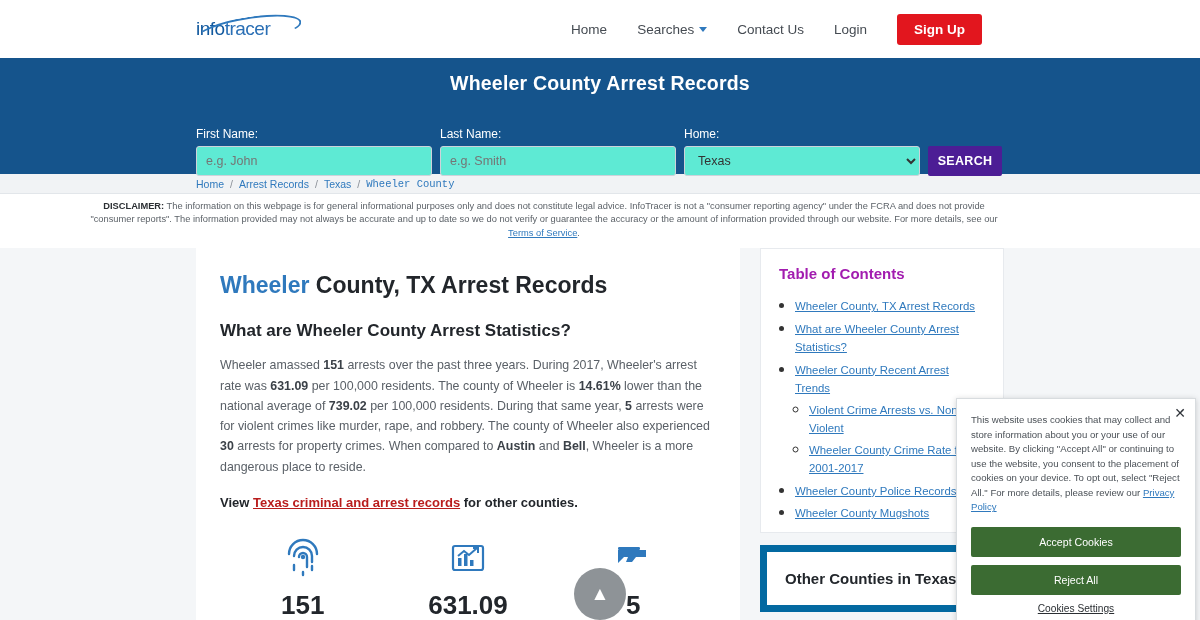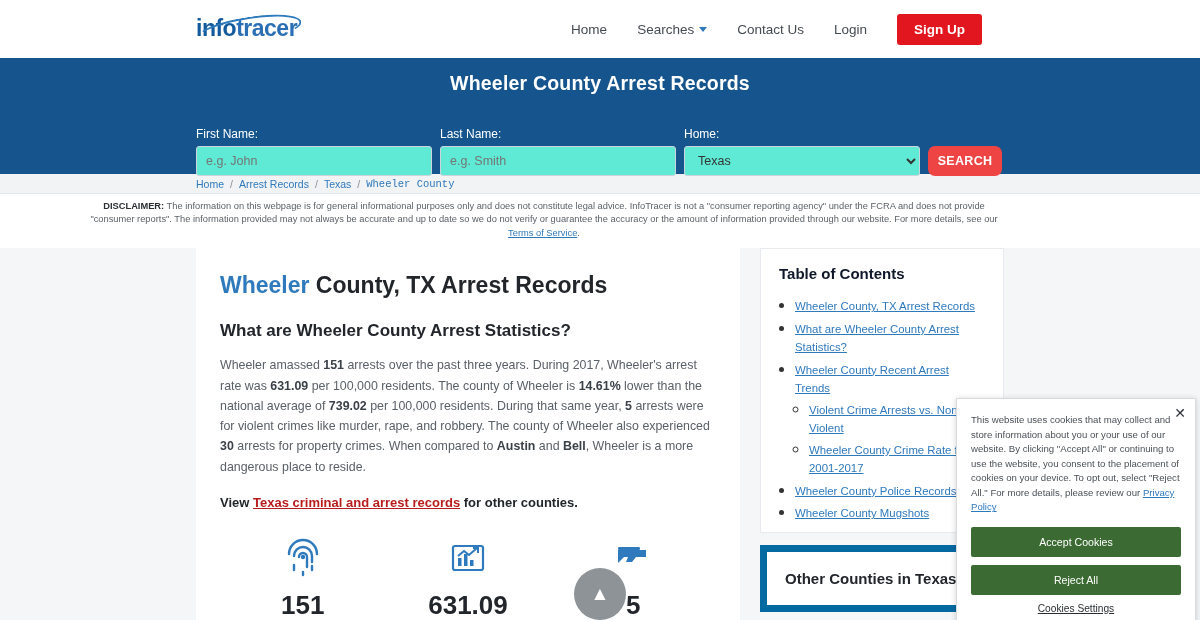--- a/index.html
+++ b/index.html
@@ -22,22 +22,22 @@
     padding: 0 20px 0 196px;
     position: relative;
   }
   .logo {
     position: absolute;
     left: 196px; top: 9px;
     width: 106px; height: 38px;
     display: flex; align-items: center;
   }
   .logo-text {
-    font-size: 23px;
-    font-weight: bold;
+    font-size: 19px;
+    font-weight: normal;
     letter-spacing: -0.5px;
     line-height: 1;
   }
   .logo-info { color: #12599e; }
   .logo-tracer { color: #2a6fb5; }
   .logo-swoosh {
     position: absolute;
     left: 0; top: 8px;
     width: 106px; height: 26px;
     border: 2px solid #2f79bd;
@@ -111,24 +111,24 @@
     background: #5eead4;
     font-family: "Liberation Sans", sans-serif;
   }
   .f-first { width: 236px; }
   .f-last  { width: 236px; }
   .f-state { width: 236px; }
   .f-state select { width: 100%; color: #333; }
   .search-btn {
     height: 30px;
     width: 74px;
-    background: #ef4444;
+    background: #4c1d95;
     color: #fff;
     border: none;
-    border-radius: 7px;
+    border-radius: 2px;
     font-size: 12.5px;
     font-weight: bold;
     letter-spacing: .3px;
     cursor: pointer;
     font-family: "Liberation Sans", sans-serif;
   }
 
   
   .crumbbar {
     background: #f1f3f5;
@@ -227,21 +227,21 @@
   .toc-box {
     background: #fff;
     padding: 16px 18px 18px 18px;
     border: 1px solid #e7eaee;
     height: 285px;
     overflow: hidden;
   }
   .toc-box h4 {
     margin: 0 0 14px 0;
     font-size: 15px;
-    color: #0f172a;
+    color: #a21caf;
     font-weight: bold;
   }
   .toc-box ul { margin: 0; padding-left: 16px; }
   .toc-box li { margin-bottom: 4.5px; }
   .toc-box a {
     color: #2f79bd;
     font-size: 11.4px;
     text-decoration: underline;
     line-height: 1.32;
   }

